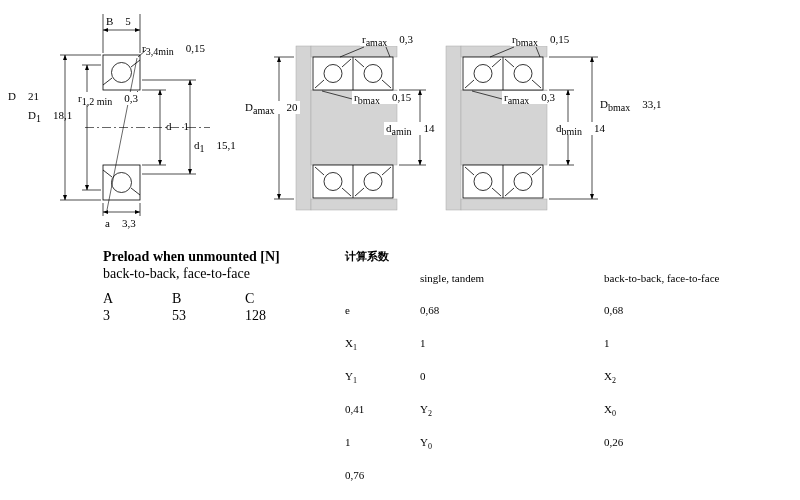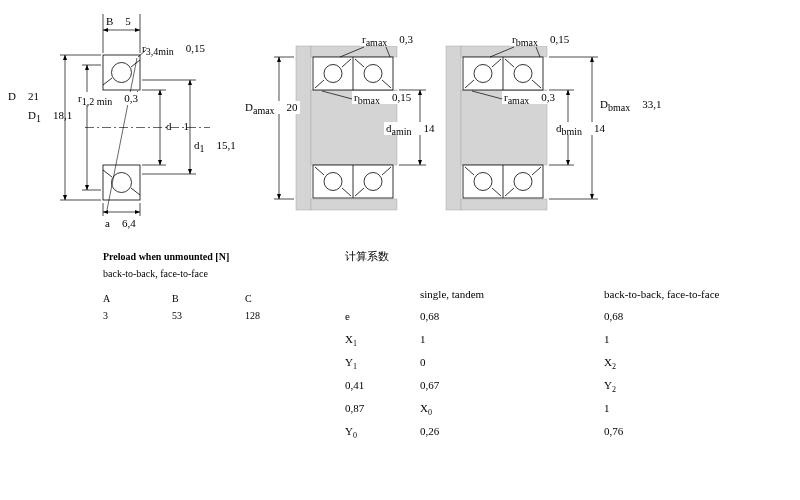--- a/index.html
+++ b/index.html
@@ -4,27 +4,27 @@
 <style>
   html,body{margin:0;padding:0}
   body{width:800px;height:500px;background:#fff;position:relative;overflow:hidden;
        font-family:"Liberation Serif","DejaVu Serif",serif;color:#000}
   svg.draw{position:absolute;left:0;top:0;display:block}
   .dim{position:absolute;font-size:11px;line-height:13px;white-space:nowrap}
   .dim i{font-style:normal}
   .dim .sub{font-size:10px;position:relative;top:3px}
   .dim .val{margin-left:12px}
   .wbg{background:#fff;padding:0 2px}
-  .preload{position:absolute;left:103px;top:250px;font-size:10px;line-height:13px}
+  .preload{position:absolute;left:103px;top:250px;font-size:14px;line-height:13px}
   .pre-title{font-weight:bold}
   .pre-sub{margin-top:4px}
   .pre-grid{display:grid;grid-template-columns:69px 73px 80px;row-gap:4px;margin-top:12px}
   .factors{position:absolute;left:345px;top:250px;font-size:11px;line-height:13px}
-  .fac-title{font-weight:normal}
-  .fac-grid{display:grid;grid-template-columns:75px 184px 175px;row-gap:9px;margin-top:25px}
+  .fac-title{font-weight:bold}
+  .fac-grid{display:grid;grid-template-columns:75px 184px 175px;row-gap:19px;margin-top:9px}
   .fac-grid i{font-style:normal}
   .fac-grid .sub{font-size:8px;position:relative;top:3px}
 </style>
 </head>
 <body>
 
 <svg class="draw" width="800" height="240" viewBox="0 0 800 240">
   <defs>
     <marker id="ar" viewBox="0 0 10 10" refX="9.5" refY="5" markerWidth="8" markerHeight="8" orient="auto-start-reverse">
       <path d="M0,1.2 L10,5 L0,8.8 z" fill="#000"></path>
@@ -148,21 +148,21 @@
   </g>
 </svg>
 
 <span class="dim" style="left:106px;top:15px"><i class="sym">B</i><i class="sub"></i><i class="val">5</i></span>
 <span class="dim" style="left:142px;top:42px"><i class="sym">r</i><i class="sub">3,4min</i><i class="val">0,15</i></span>
 <span class="dim" style="left:8px;top:90px"><i class="sym">D</i><i class="sub"></i><i class="val">21</i></span>
 <span class="dim wbg" style="left:76px;top:92px"><i class="sym">r</i><i class="sub">1,2 min</i><i class="val">0,3</i></span>
 <span class="dim" style="left:28px;top:109px"><i class="sym">D</i><i class="sub">1</i><i class="val">18,1</i></span>
 <span class="dim" style="left:166px;top:120px"><i class="sym">d</i><i class="sub"></i><i class="val">1</i></span>
 <span class="dim" style="left:194px;top:139px"><i class="sym">d</i><i class="sub">1</i><i class="val">15,1</i></span>
-<span class="dim" style="left:105px;top:217px"><i class="sym">a</i><i class="sub"></i><i class="val">6,4</i></span>
+<span class="dim" style="left:105px;top:217px"><i class="sym">a</i><i class="sub"></i><i class="val">3,3</i></span>
 
 <span class="dim wbg" style="left:360px;top:33px"><i class="sym">r</i><i class="sub">amax</i><i class="val">0,3</i></span>
 <span class="dim wbg" style="left:243px;top:101px"><i class="sym">D</i><i class="sub">amax</i><i class="val">20</i></span>
 <span class="dim wbg" style="left:352px;top:91px"><i class="sym">r</i><i class="sub">bmax</i><i class="val">0,15</i></span>
 <span class="dim wbg" style="left:384px;top:122px"><i class="sym">d</i><i class="sub">amin</i><i class="val">14</i></span>
 
 <span class="dim wbg" style="left:510px;top:33px"><i class="sym">r</i><i class="sub">bmax</i><i class="val">0,15</i></span>
 <span class="dim wbg" style="left:502px;top:91px"><i class="sym">r</i><i class="sub">amax</i><i class="val">0,3</i></span>
 <span class="dim" style="left:600px;top:98px"><i class="sym">D</i><i class="sub">bmax</i><i class="val">33,1</i></span>
 <span class="dim wbg" style="left:554px;top:122px"><i class="sym">d</i><i class="sub">bmin</i><i class="val">14</i></span>
@@ -193,24 +193,22 @@
 
     <span><i>X</i><i class="sub">1</i></span>
     <span>1</span>
     <span>1</span>
 
     <span><i>Y</i><i class="sub">1</i></span>
     <span>0</span>
 
     <span><i>X</i><i class="sub">2</i></span>
     <span>0,41</span>
-    <span>0,67</span>
 
     <span><i>Y</i><i class="sub">2</i></span>
-    <span>0,87</span>
 
     <span><i>X</i><i class="sub">0</i></span>
     <span>1</span>
 
     <span><i>Y</i><i class="sub">0</i></span>
     <span>0,26</span>
     <span>0,76</span>
   </div>
 </div>
 

